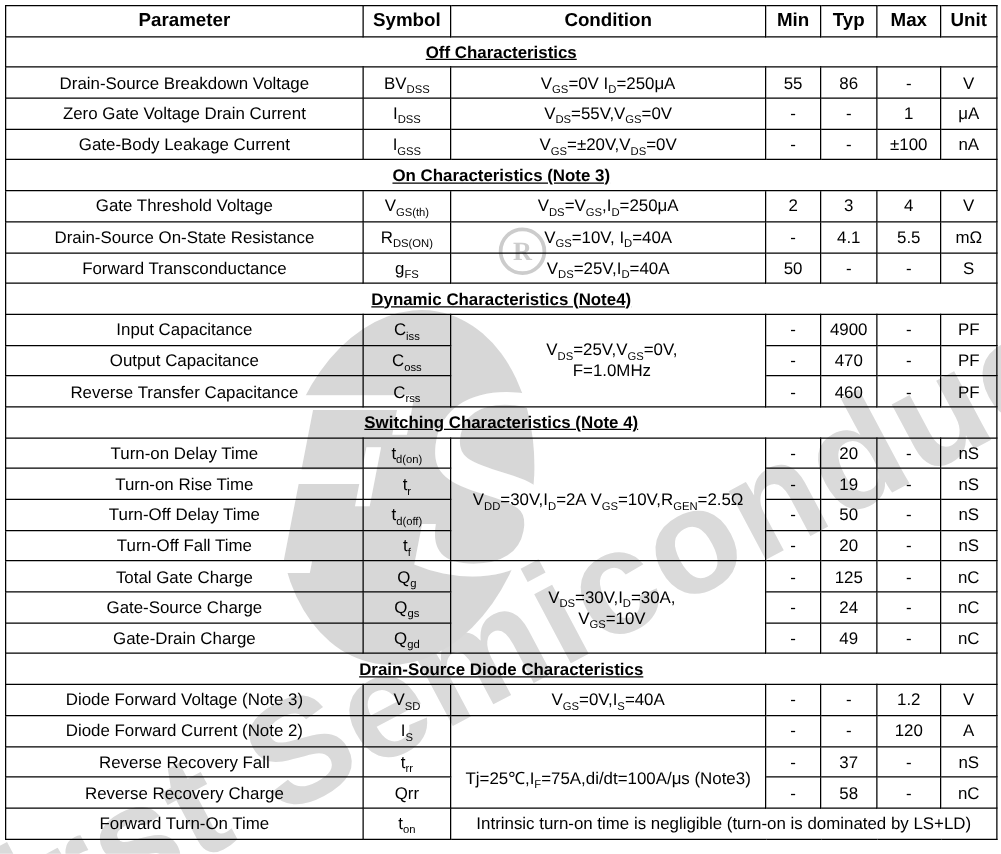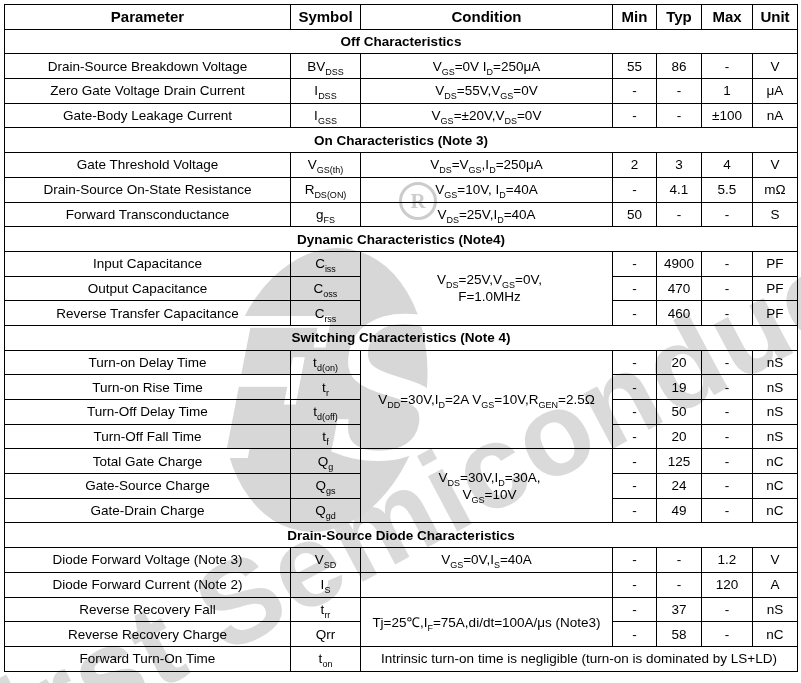--- a/index.html
+++ b/index.html
@@ -37,21 +37,21 @@
     height:23.7px;
     padding:0 6px;
     font-size:13.5px;
     text-align:center;
     vertical-align:middle;
     overflow:hidden;
     background:transparent;
   }
   table.spec th{font-size:15px;font-weight:bold;}
   td.param{text-align:left;padding-left:8px;}
-  td.section{text-align:left;font-weight:bold;padding-left:8px;font-size:13.5px;}
+  td.section{text-align:left;font-weight:bold;padding-left:8px;font-size:13.5px;text-decoration:underline;}
   td.sym, td.cond{font-size:13px;}
   td.cond.twoline{line-height:17px;padding-left:12px;}
   td.small{font-size:12px;}
   td.note{font-size:13px;margin-left:40px;}
   sub{font-size:9px;line-height:0;}
 </style>
 </head>
 <body>
 
 <div class="wm-layer">

